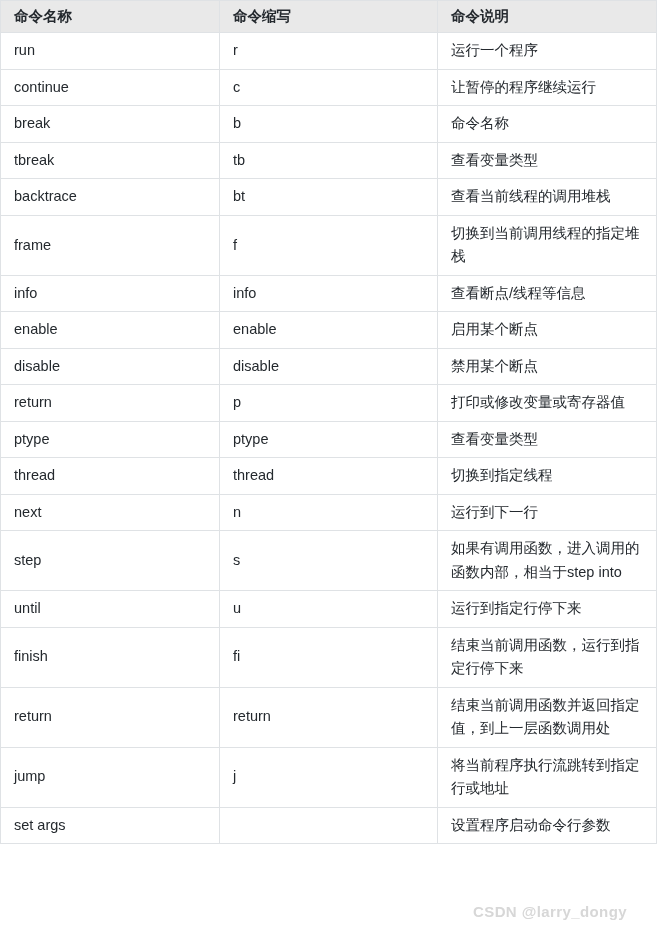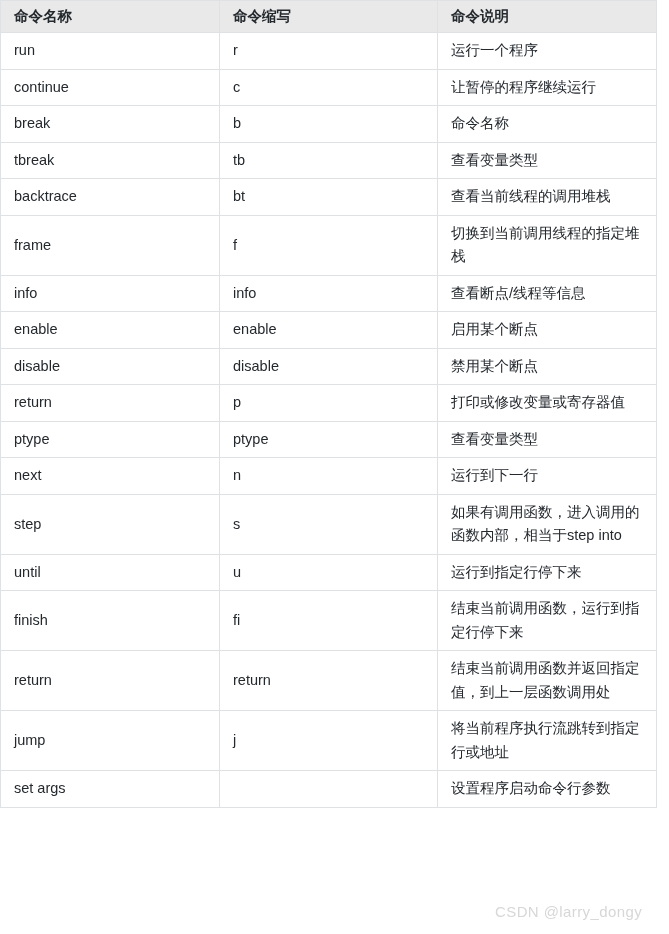--- a/index.html
+++ b/index.html
@@ -52,29 +52,30 @@
     padding-bottom: 4px;
   }
 
   table.cmd-table tbody td {
     background: #ffffff;
     height: 19px;
   }
 
   .watermark {
     position: absolute;
-    left: 495px;
+    left: 473px;
     top: 903px;
     font-size: 15px;
     color: #d7d7d7;
     font-family: "Liberation Sans", "DejaVu Sans", sans-serif;
     letter-spacing: 0.4px;
     white-space: nowrap;
     pointer-events: none;
     z-index: 5;
+    font-weight: bold;
   }
 </style>
 </head>
 <body>
 
 <div class="table-wrap">
   <table class="cmd-table">
     <colgroup>
       <col class="c-name">
       <col class="c-abbr">
@@ -137,20 +138,25 @@
           <td>return</td>
           <td>p</td>
           <td>打印或修改变量或寄存器值</td>
         </tr>
         <tr>
           <td>ptype</td>
           <td>ptype</td>
           <td>查看变量类型</td>
         </tr>
         <tr>
+          <td>thread</td>
+          <td>thread</td>
+          <td>切换到指定线程</td>
+        </tr>
+        <tr>
           <td>next</td>
           <td>n</td>
           <td>运行到下一行</td>
         </tr>
         <tr>
           <td>step</td>
           <td>s</td>
           <td>如果有调用函数，进入调用的函数内部，相当于step into</td>
         </tr>
         <tr>

